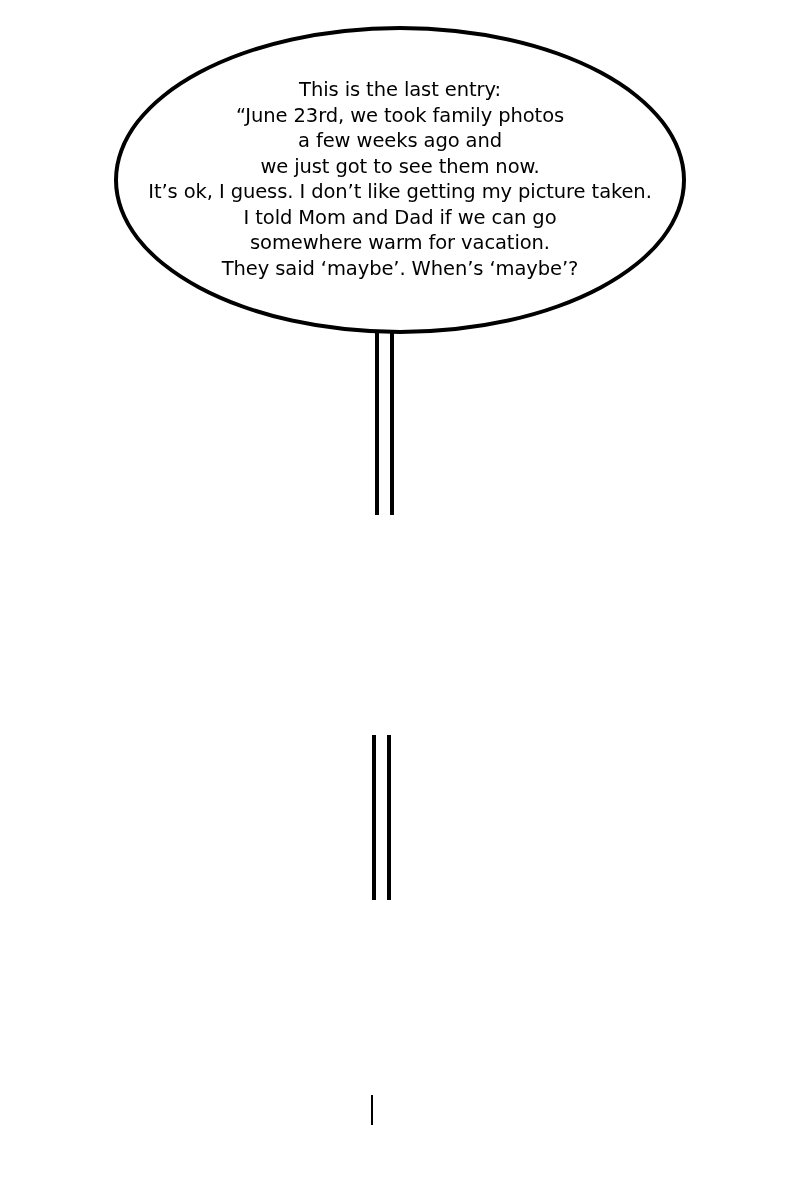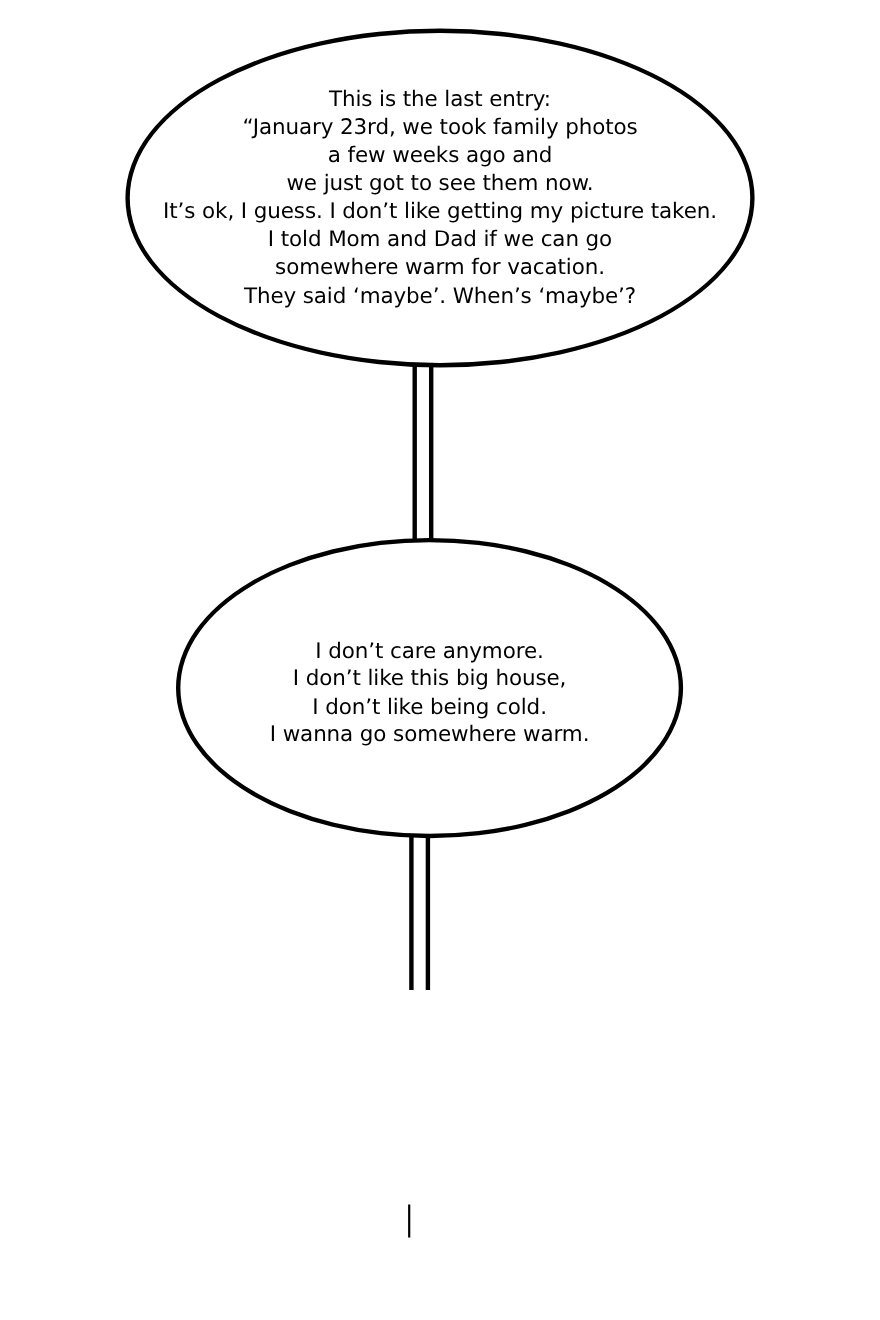--- a/index.html
+++ b/index.html
@@ -106,30 +106,24 @@
 <body>
 
 <div class="canvas">
 
   <div class="tail" id="tail-1"></div>
   <div class="tail" id="tail-2"></div>
   <div class="tail" id="tail-3"></div>
 
   <div class="bubble" id="bubble-1">
     <div class="bubble-text">This is the last entry:
-“January 23rd, we took family photos
+“June 23rd, we took family photos
 a few weeks ago and
 we just got to see them now.
 It’s ok, I guess. I don’t like getting my picture taken.
 I told Mom and Dad if we can go
 somewhere warm for vacation.
 They said ‘maybe’. When’s ‘maybe’?</div>
   </div>
 
-  <div class="bubble" id="bubble-2">
-    <div class="bubble-text">I don’t care anymore.
-I don’t like this big house,
-I don’t like being cold.
-I wanna go somewhere warm.</div>
-  </div>
 
 
 </div>
 
 </body></html>

